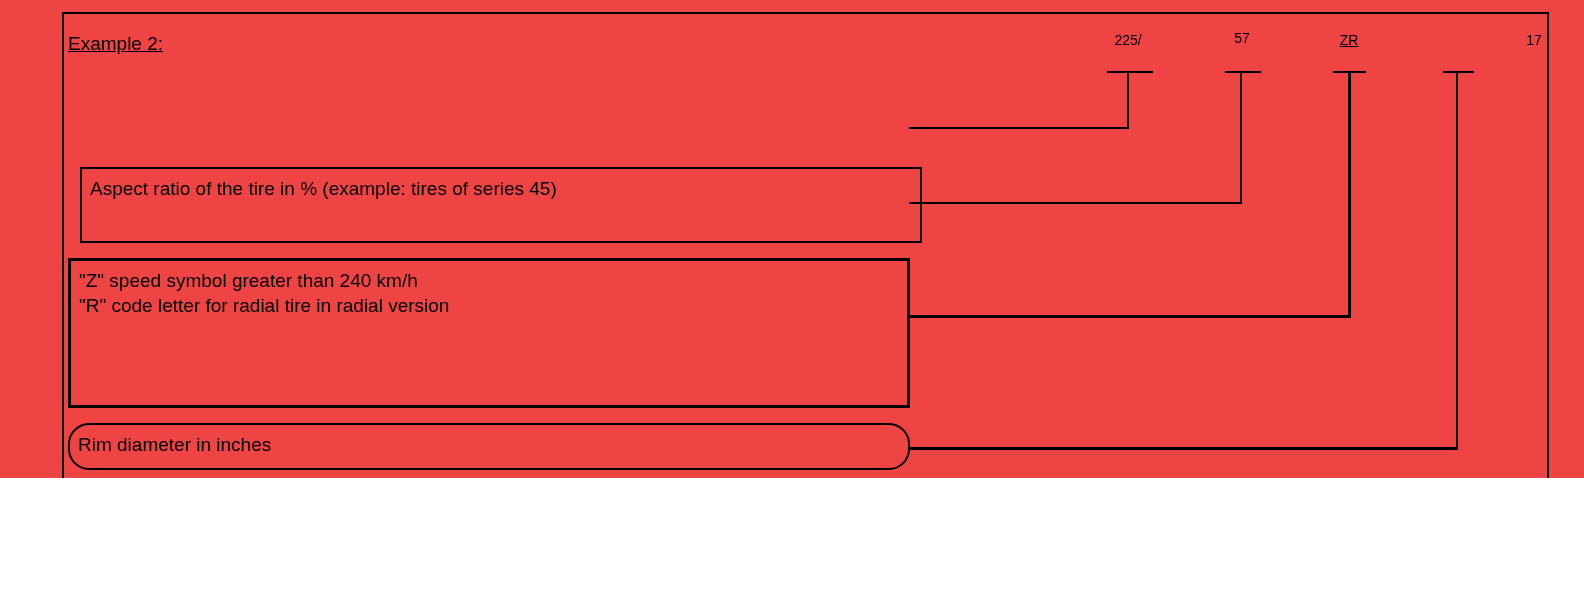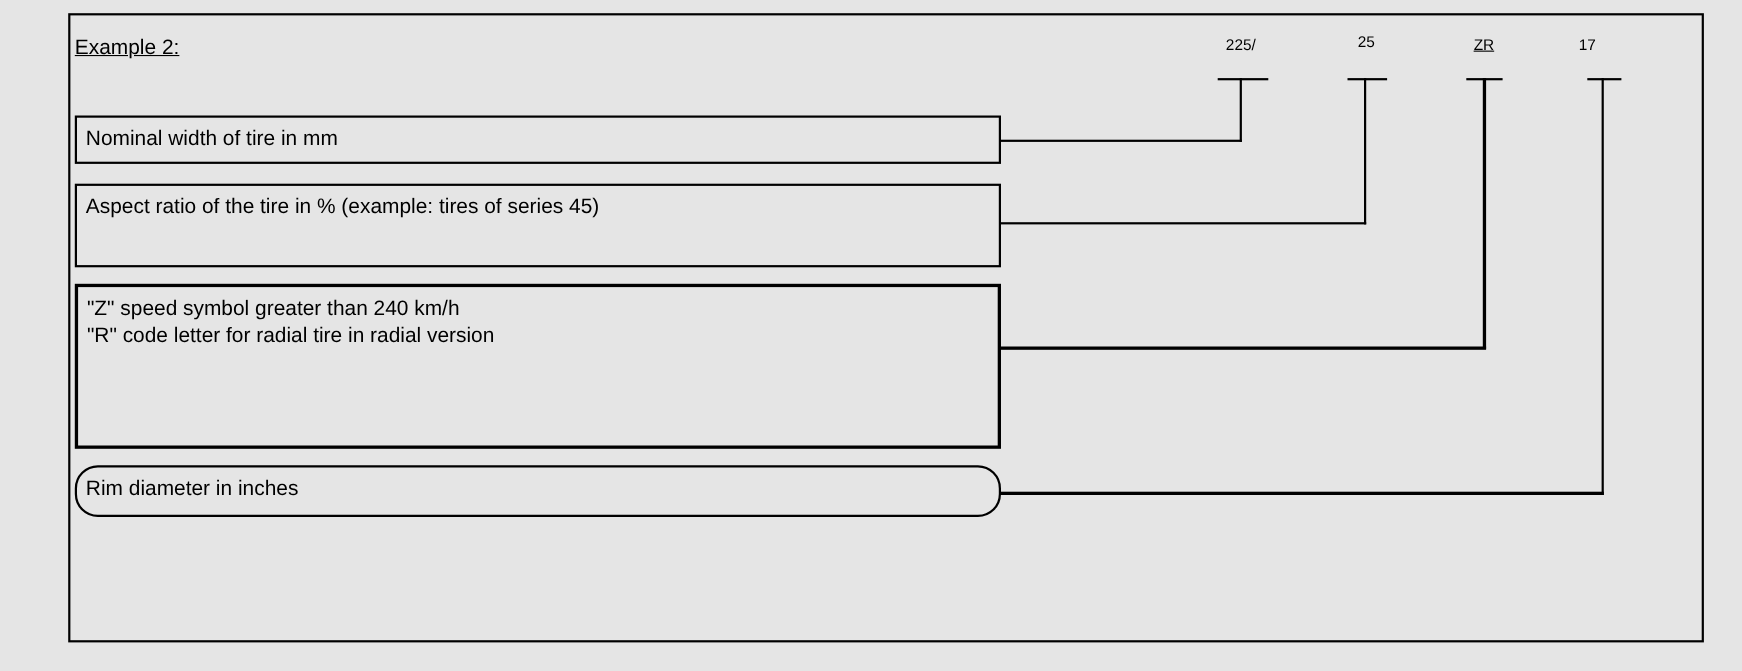--- a/index.html
+++ b/index.html
@@ -3,22 +3,22 @@
 <meta charset="utf-8">
 <style>
   html, body {
     margin: 0;
     padding: 0;
     background: #ffffff;
   }
   .canvas {
     position: relative;
     width: 1584px;
-    height: 610px;
-    background: #e5e5e5;
+    height: 478px;
+    background: #ef4444;
     font-family: "Liberation Sans", sans-serif;
     color: #000000;
     overflow: hidden;
   }
   .figure-border {
     position: absolute;
     left: 62px;
     top: 12px;
     width: 1487px;
     height: 572px;
@@ -37,34 +37,34 @@
     position: absolute;
     left: 68px;
     width: 842px;
     border: 2px solid #000000;
     box-sizing: border-box;
     padding: 7px 0 0 8px;
     font-size: 19px;
     line-height: 25px;
   }
   .box-1 { top: 105px; height: 44px; }
-  .box-2 { top: 167px; height: 76px; }
+  .box-2 { top: 167px; height: 76px; margin-left: 12px; }
   .box-3 { top: 258px; height: 150px; border-width: 3px; }
   .box-4 { top: 423px; height: 47px; border-radius: 21px; }
   .code-label {
     position: absolute;
     top: 32px;
     font-size: 14px;
     transform: translateX(-50%);
     white-space: nowrap;
   }
   .code-1 { left: 1128px; }
   .code-2 { left: 1242px; top: 30px; }
   .code-3 { left: 1349px; text-decoration: underline; }
-  .code-4 { left: 1443px; text-align: center; }
+  .code-4 { left: 1534px; text-align: center; }
   .line {
     position: absolute;
     background: #000000;
   }
   
   .tick-1 { left: 1107px; top: 71px; width: 46px; height: 2px; }
   .tick-2 { left: 1225px; top: 71px; width: 36px; height: 2px; }
   .tick-3 { left: 1333px; top: 71px; width: 33px; height: 2px; }
   .tick-4 { left: 1443px; top: 71px; width: 31px; height: 2px; }
   
@@ -81,27 +81,24 @@
 </head>
 <body>
 
 <div class="canvas">
 
   <div class="figure-border"></div>
 
   <div class="example-title">Example 2:</div>
 
   <div class="code-label code-1">225/</div>
-  <div class="code-label code-2">25</div>
+  <div class="code-label code-2">57</div>
   <div class="code-label code-3">ZR</div>
   <div class="code-label code-4">17</div>
 
-  <div class="desc-box box-1">
-    <div>Nominal width of tire in mm</div>
-  </div>
 
   <div class="desc-box box-2">
     <div>Aspect ratio of the tire in % (example: tires of series 45)</div>
   </div>
 
   <div class="desc-box box-3">
     <div>"Z" speed symbol greater than 240 km/h</div>
     <div>"R" code letter for radial tire in radial version</div>
   </div>
 

